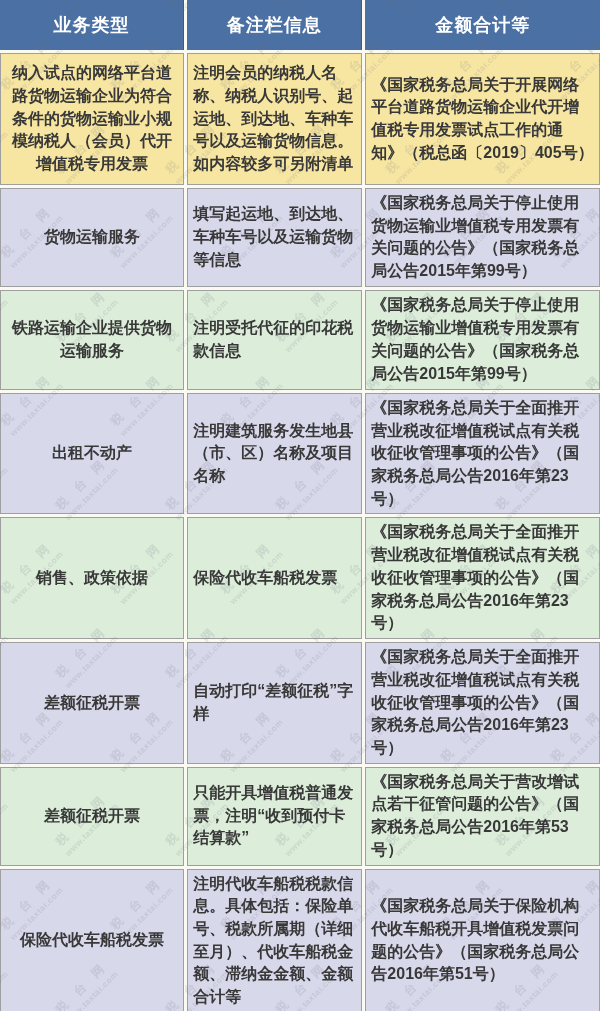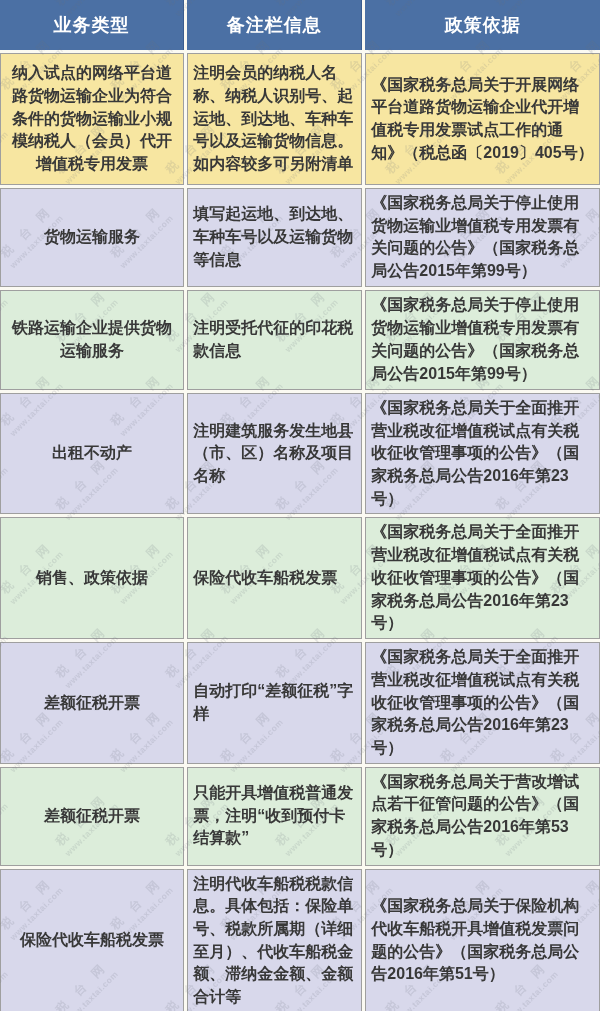--- a/index.html
+++ b/index.html
@@ -87,21 +87,21 @@
   <table class="tax-table">
     <colgroup>
       <col class="c1">
         <col class="c2">
         <col class="c3">
     </colgroup>
     <thead>
       <tr style="height:50px;">
         <th class="divided">业务类型</th>
         <th class="divided">备注栏信息</th>
-        <th>政策依据</th>
+        <th>金额合计等</th>
       </tr>
     </thead>
     <tbody id="table-body">
         <tr class="theme-yellow" style="height: 132px;">
       <td class="col-type">纳入试点的网络平台道路货物运输企业为符合条件的货物运输业小规模纳税人（会员）代开增值税专用发票</td>
       <td class="col-remark">注明会员的纳税人名称、纳税人识别号、起运地、到达地、车种车号以及运输货物信息。如内容较多可另附清单</td>
       <td class="col-policy">《国家税务总局关于开展网络平台道路货物运输企业代开增值税专用发票试点工作的通知》（税总函〔2019〕405号）</td>
     </tr>
         <tr class="theme-purple" style="height: 98px;">
       <td class="col-type">货物运输服务</td>

